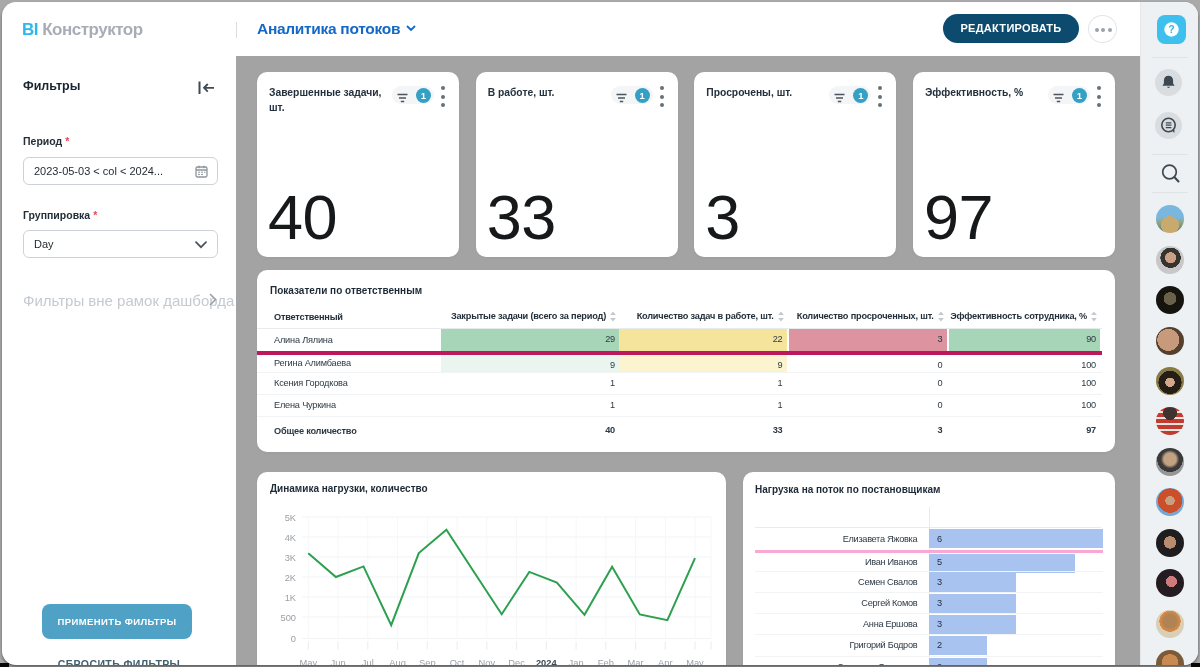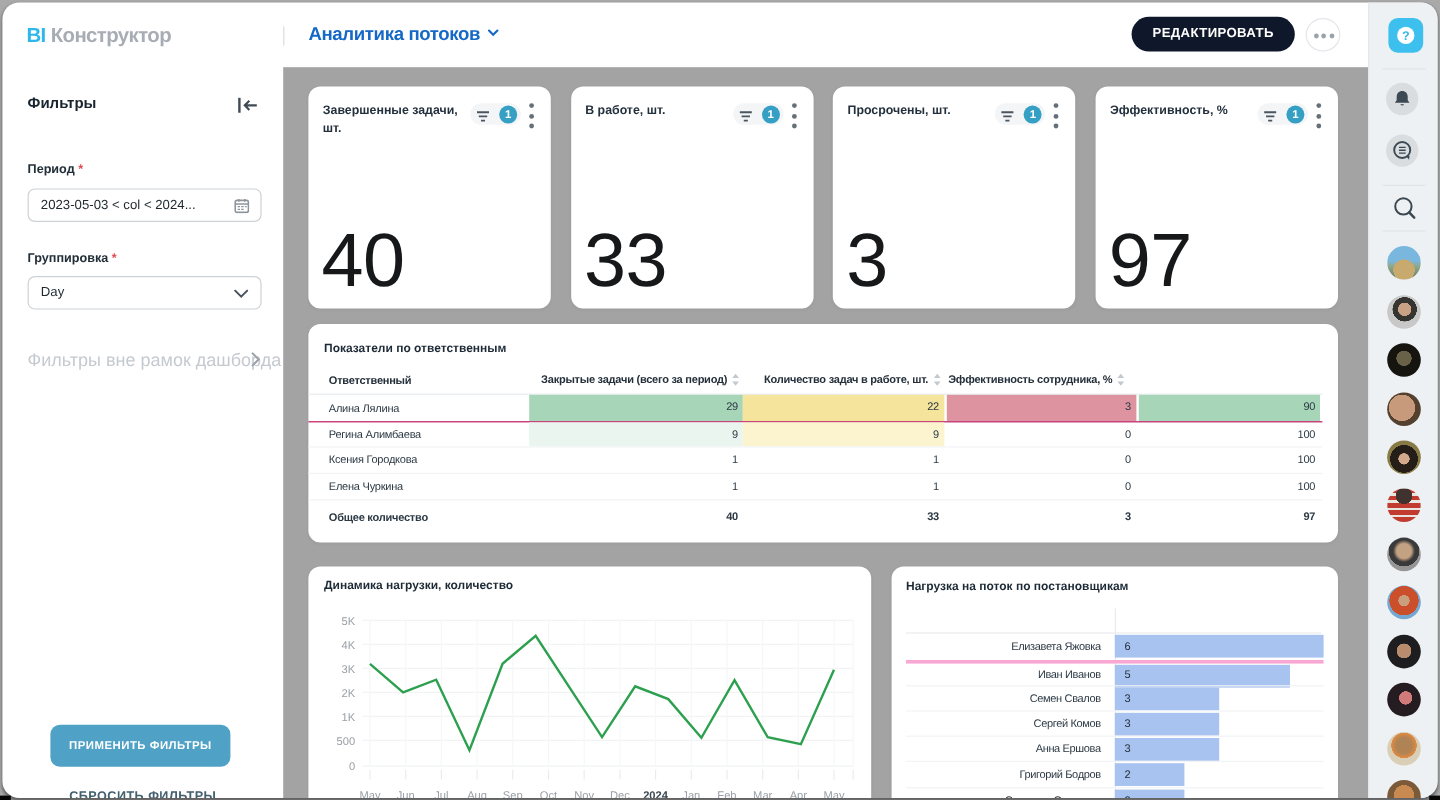--- a/index.html
+++ b/index.html
@@ -3,21 +3,21 @@
 *{margin:0;padding:0;box-sizing:border-box}
 html,body{width:1200px;height:667px;overflow:hidden}
 body{background:#a9a9a9;font-family:"Liberation Sans",sans-serif;position:relative}
 .win{position:absolute;left:2px;top:2px;width:1196px;height:663px;background:#fff;border-radius:14px;overflow:hidden;box-shadow:0 2px 3px rgba(0,0,0,.45)}
 
 .hdiv{position:absolute;left:233.5px;top:20px;width:1px;height:16px;background:#d9dde1}
 .logo{position:absolute;left:20px;top:17.5px;font-size:17px;font-weight:700;color:#2eb7ea;letter-spacing:-.5px;white-space:nowrap}
 .logo span{color:#a8adb5;font-weight:700}
 .ptitle{position:absolute;left:255px;top:17.5px;font-size:15.5px;font-weight:700;color:#1568c6;letter-spacing:-.3px}
 .ptitle svg{margin-left:6px;vertical-align:2px}
-.editbtn{position:absolute;left:941px;top:12px;width:136px;height:29px;border-radius:15px;background:#0f172a;color:#fff;font-size:11px;font-weight:700;letter-spacing:.3px;text-align:center;line-height:29px}
+.editbtn{position:absolute;left:941px;top:12px;width:136px;height:29px;border-radius:15px;background:#0c4a6e;color:#fff;font-size:11px;font-weight:700;letter-spacing:.3px;text-align:center;line-height:29px}
 .morebtn{position:absolute;left:1086px;top:12.5px;width:29px;height:28px;border-radius:50%;background:#fff;border:1px solid #e3e6e9}
 .morebtn i{position:absolute;top:12px;width:4px;height:4px;border-radius:50%;background:#9aa2aa}
 
 .main{position:absolute;left:234px;top:54px;width:904px;height:609px;background:#a3a3a3}
 .card{position:absolute;background:#fff;border-radius:10px;box-shadow:0 1px 3px rgba(24,39,58,.05)}
 .kpi{top:16px;width:202px;height:185px}
 .kpi .t{position:absolute;left:12px;top:13px;font-size:10.3px;line-height:1.5;font-weight:700;color:#24313d;width:120px}
 .kpi .num{position:absolute;left:11px;top:113.5px;font-size:63px;line-height:1;font-weight:400;color:#16181a;letter-spacing:-.5px}
 .fgroup{position:absolute;top:14px;right:25px;width:42px;height:18px;border-radius:9px;background:#f3f5f7}
 .funnel{position:absolute;left:5px;top:4px}
@@ -166,34 +166,38 @@
       <div class="trow thead" style="top:36px">
         <div class="c1" style="padding-left:17px">Ответственный</div>
         <div class="c2 cell">Закрытые задачи (всего за период)<svg class="sorti" width="8" height="11" viewBox="0 0 8 11">
               <path d="M4 .5L6.8 4H1.2z" fill="#c2c8ce"></path>
               <path d="M4 10.5L1.2 7h5.6z" fill="#c2c8ce"></path>
             </svg></div>
         <div class="c3 cell">Количество задач в работе, шт.<svg class="sorti" width="8" height="11" viewBox="0 0 8 11">
               <path d="M4 .5L6.8 4H1.2z" fill="#c2c8ce"></path>
               <path d="M4 10.5L1.2 7h5.6z" fill="#c2c8ce"></path>
             </svg></div>
+        <div class="c4 cell">Количество просроченных, шт.<svg class="sorti" width="8" height="11" viewBox="0 0 8 11">
+              <path d="M4 .5L6.8 4H1.2z" fill="#c2c8ce"></path>
+              <path d="M4 10.5L1.2 7h5.6z" fill="#c2c8ce"></path>
+            </svg></div>
         <div class="c5 cell">Эффективность сотрудника, %<svg class="sorti" width="8" height="11" viewBox="0 0 8 11">
               <path d="M4 .5L6.8 4H1.2z" fill="#c2c8ce"></path>
               <path d="M4 10.5L1.2 7h5.6z" fill="#c2c8ce"></path>
             </svg></div>
       </div>
       <div style="position:absolute;left:0;top:58px;width:845px;height:1px;background:#e8ebee"></div>
       <div class="trow" style="top:59px">
         <div class="c1">Алина Лялина</div>
           <div class="c2" style="background:#a7d5b8">29</div>
           <div class="c3" style="background:#f5e49b">22</div>
           <div class="c4" style="background:#de93a1">3</div>
           <div class="c5" style="background:#a7d5b8">90</div>
       </div>
-      <div class="trow" style="top:80.5px;border-top:1px solid #be185d">
+      <div class="trow" style="top:80.5px;border-top:4px solid #be185d">
         <div class="c1">Регина Алимбаева</div>
           <div class="c2" style="background:#e9f5ee">9</div>
           <div class="c3" style="background:#fcf4cf">9</div>
           <div class="c4">0</div>
           <div class="c5">100</div>
       </div>
       <div class="trow" style="top:102px;border-top:1px solid #f1f3f5">
         <div class="c1">Ксения Городкова</div>
           <div class="c2">1</div>
           <div class="c3">1</div>

